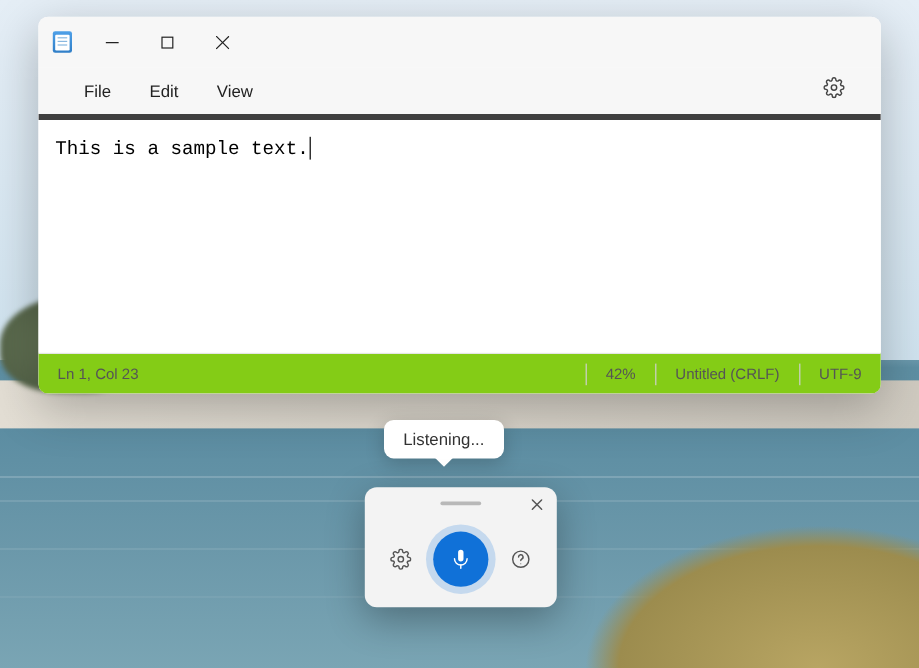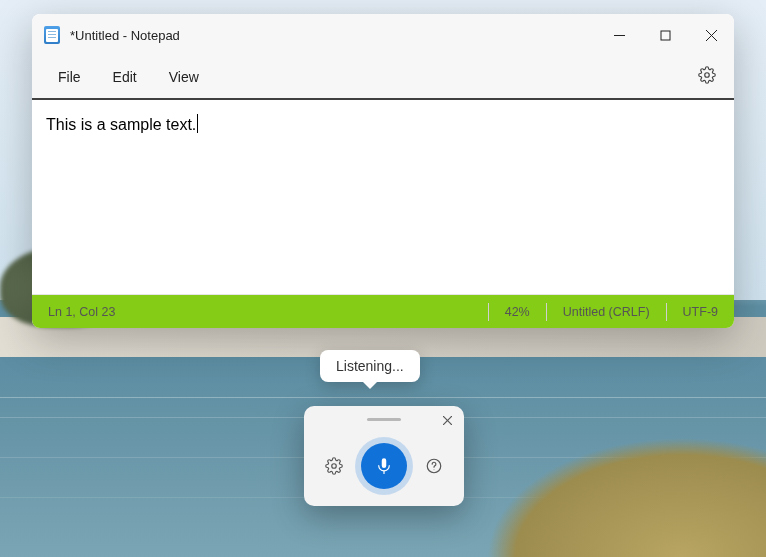--- a/index.html
+++ b/index.html
@@ -50,39 +50,39 @@
   .app-icon::before { content:""; position:absolute; top:3px; left:2px; right:2px; bottom:2px; background:#fff; border-radius:1px;}
   .app-icon::after { content:""; position:absolute; top:5px; left:4px; right:4px; height:1px; background:#89b8e0; box-shadow:0 3px 0 #89b8e0,0 6px 0 #89b8e0;}
   .title { font-size:13px; color:#222; flex:1;}
   .win-controls { display:flex; height:100%;}
   .win-btn { width:46px; display:flex; align-items:center; justify-content:center; cursor:pointer;}
   .win-btn svg { width:11px; height:11px; }
 
   .menubar {
     height:44px;
     background:#f7f7f7;
-    border-bottom:2px solid #404040;
-    display:flex;
-    align-items:center;
-    padding:0 12px;
+    border-bottom:5px solid #404040;
+    display:flex;
+    align-items:center;
+    padding:0 24px;
     gap:4px;
   }
   .menu-item {
     padding:6px 14px;
     font-size:14px;
     color:#222;
     border-radius:4px;
     cursor:pointer;
   }
   .settings-btn { margin-left:auto; padding:6px; cursor:pointer;}
 
   .editor {
     flex:1;
     padding:14px 14px;
-    font-family:Liberation Sans, sans-serif;
+    font-family:Liberation Mono, monospace;
     font-size:16px;
     color:#000;
     position:relative;
     background:#fff;
   }
   .editor .content { white-space:pre; }
   .cursor {
     display:inline-block;
     width:1px;
     height:19px;
@@ -194,21 +194,20 @@
 
 <div class="sky"></div>
 <div class="sand"></div>
 <div class="trees-left"></div>
 <div class="water"></div>
 <div class="grass-right"></div>
 
 <div class="window">
   <div class="titlebar">
     <div class="app-icon"></div>
-    <div class="title">*Untitled - Notepad</div>
     <div class="win-controls">
       <div class="win-btn">
         <svg viewBox="0 0 11 11">
             <line x1="0" y1="5.5" x2="11" y2="5.5" stroke="#222" stroke-width="1"></line>
           </svg>
       </div>
       <div class="win-btn">
         <svg viewBox="0 0 11 11">
             <rect x="1" y="1" width="9" height="9" stroke="#222" stroke-width="1" fill="none"></rect>
           </svg>

